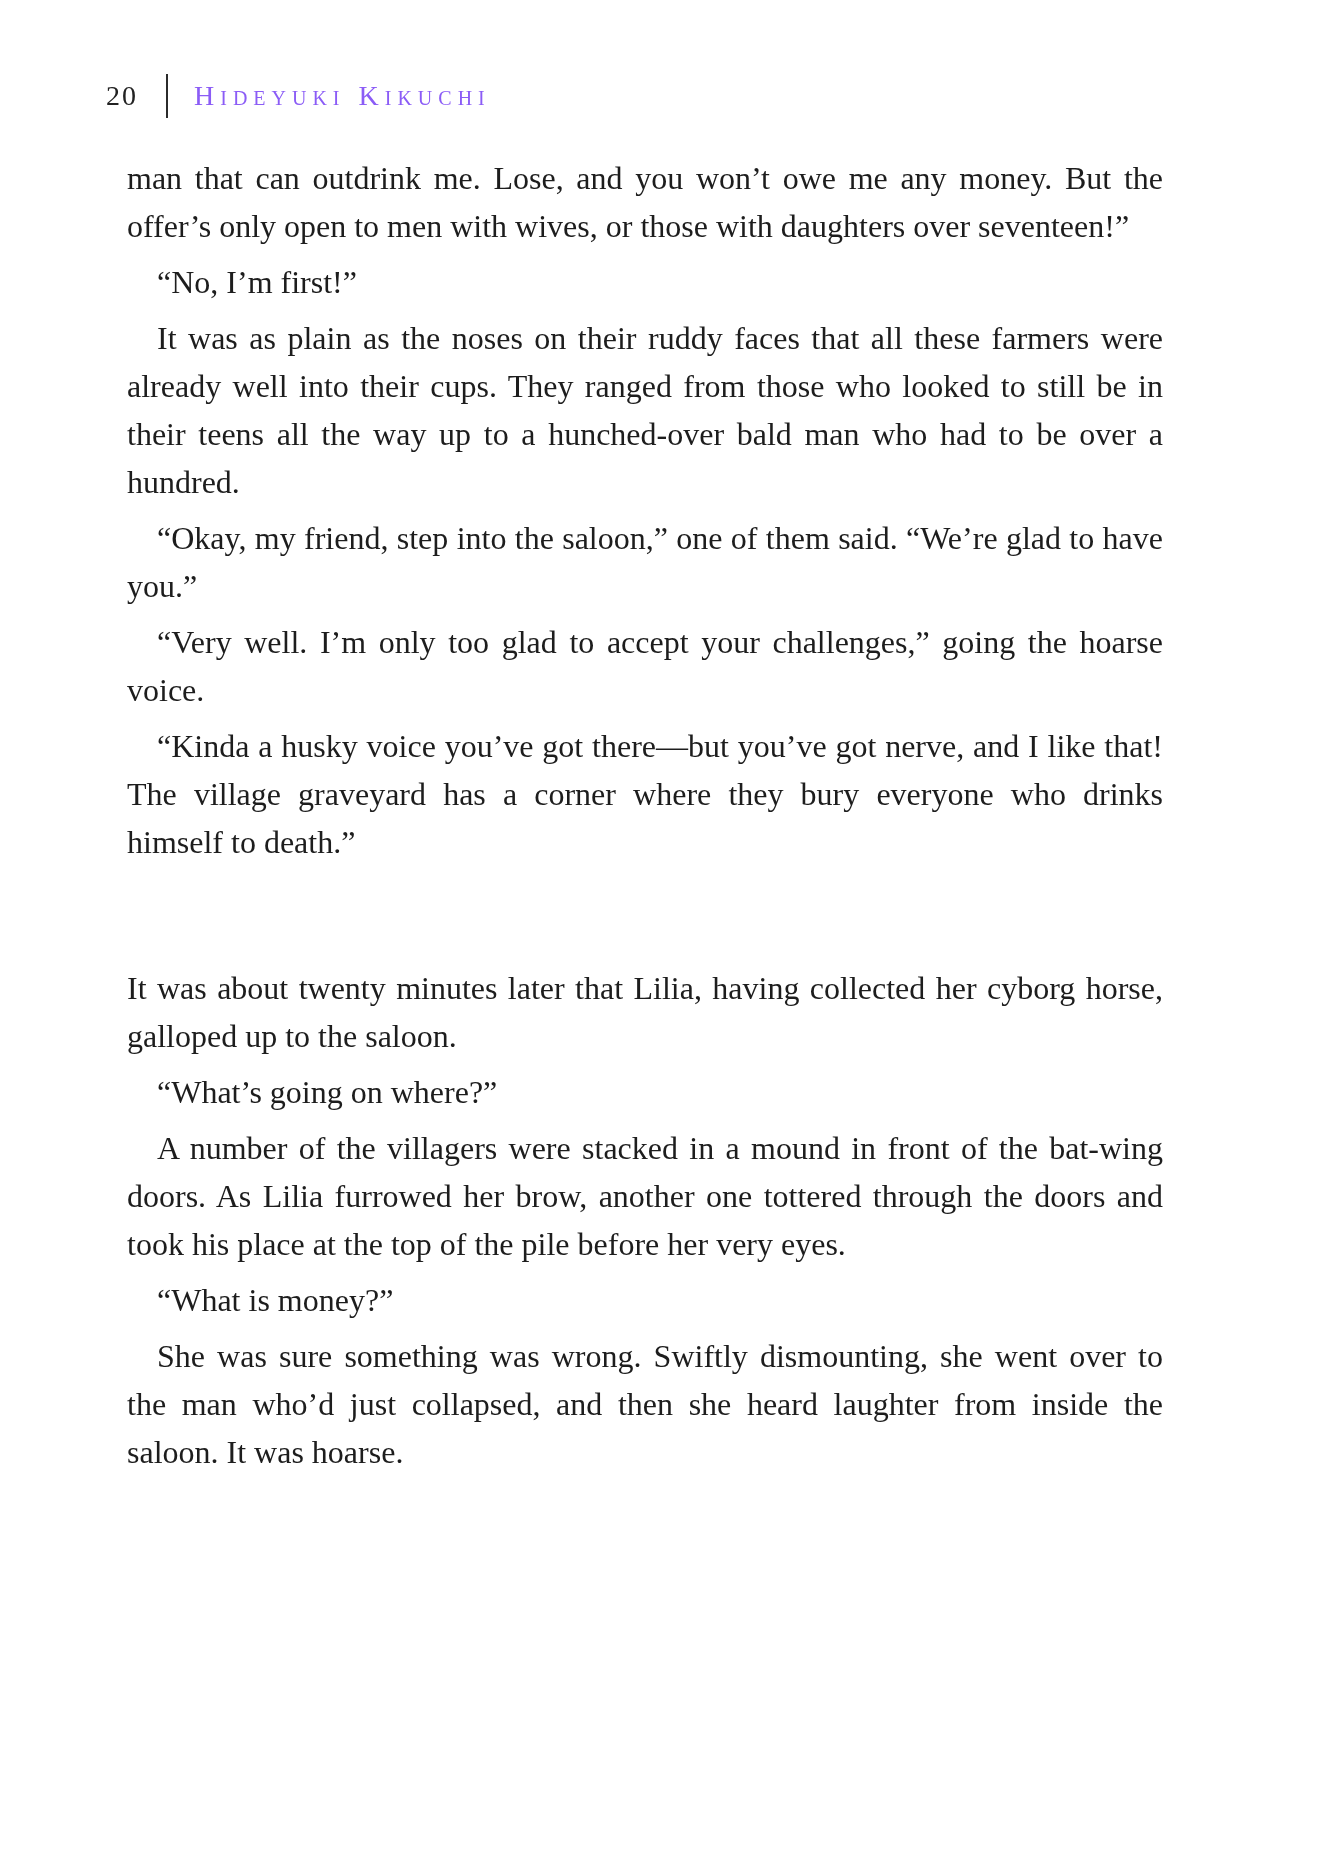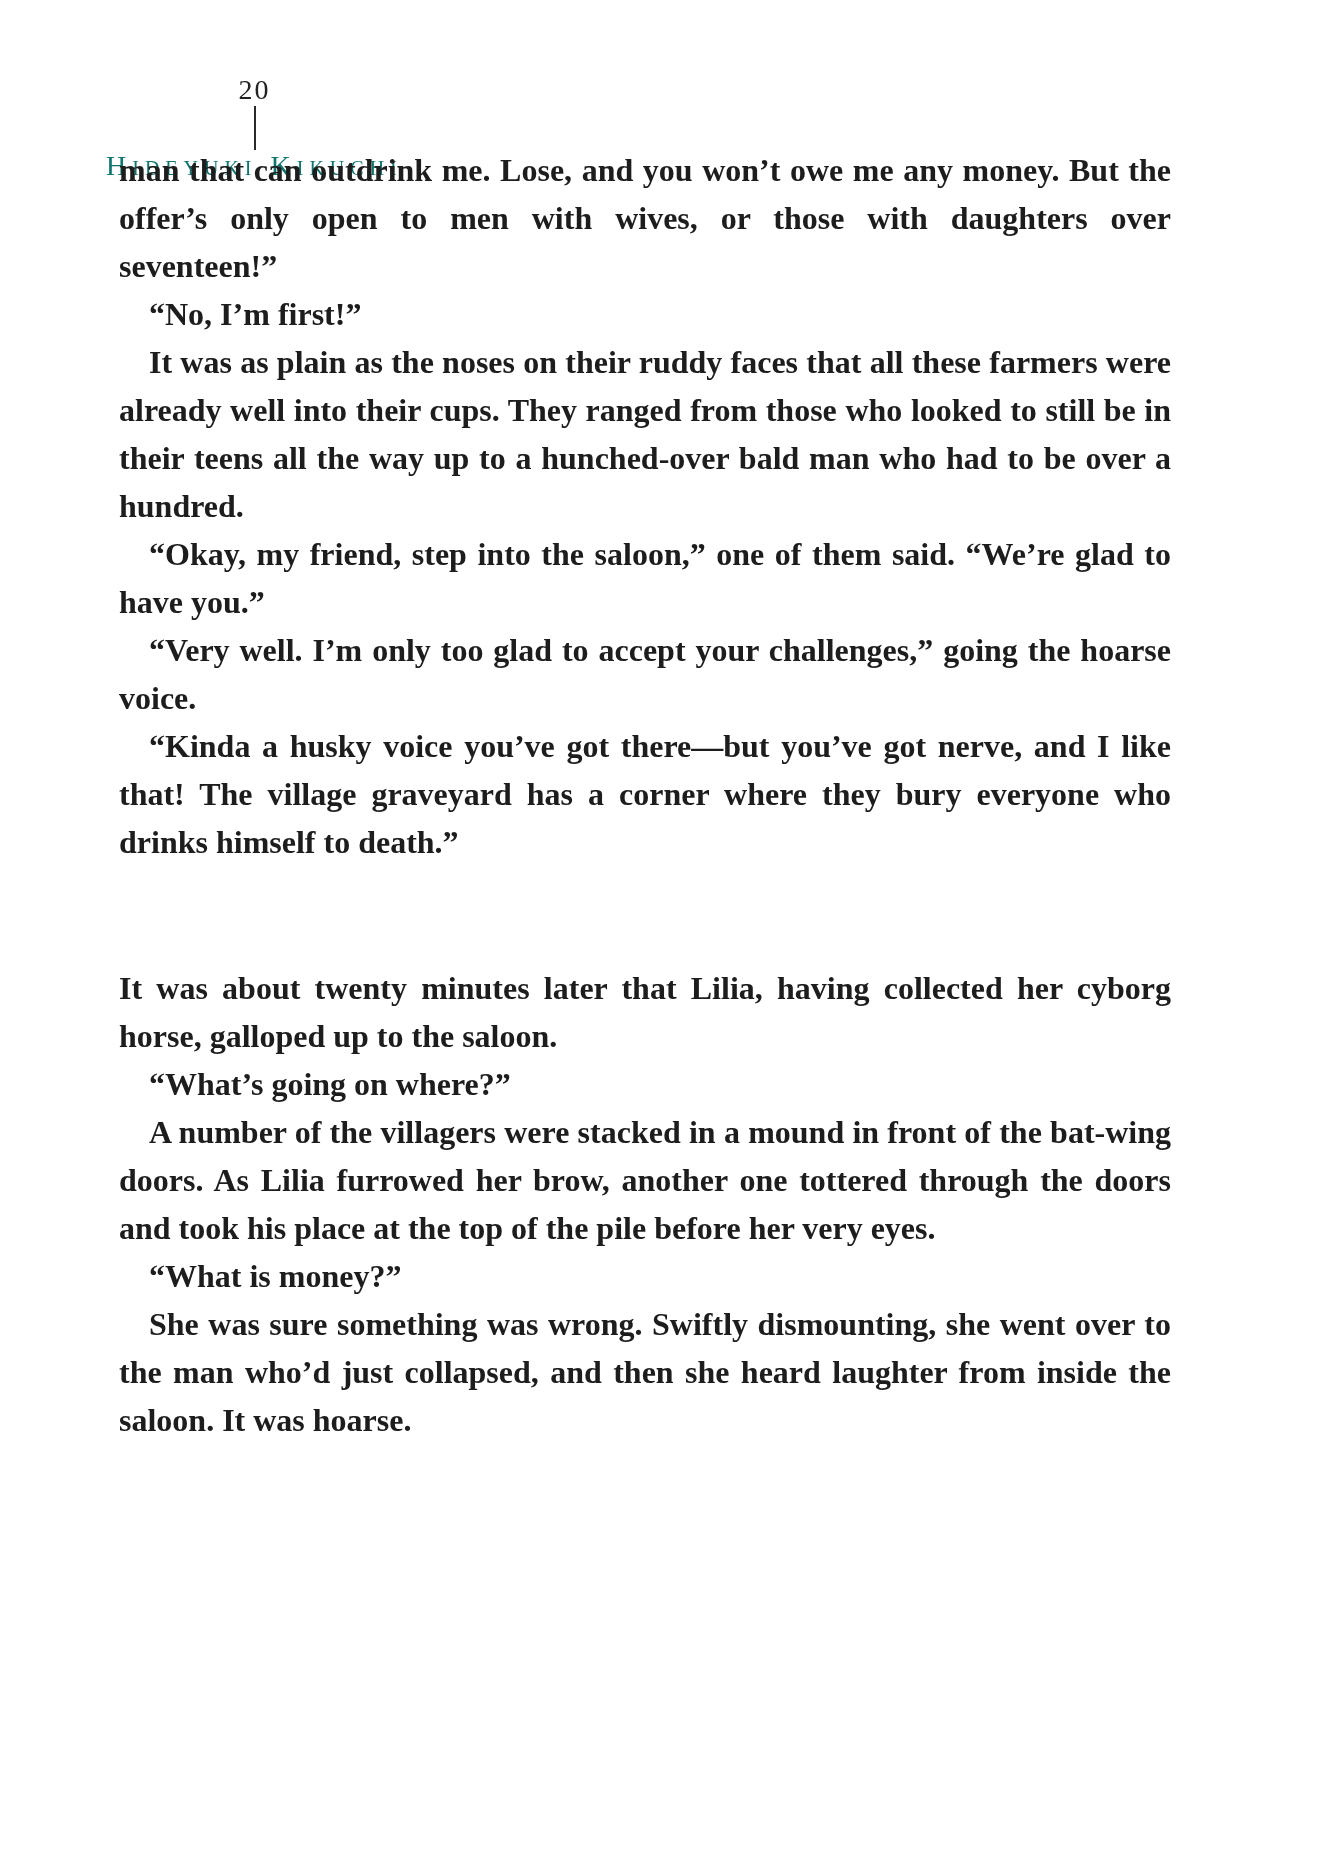--- a/index.html
+++ b/index.html
@@ -12,51 +12,50 @@
     font-family: "Liberation Serif", "DejaVu Serif", serif;
     overflow: hidden;
     margin: 0 auto;
   }
   .page-header {
     position: absolute;
     top: 74px;
     left: 106px;
     display: flex;
     align-items: center;
-    flex-direction: column;
   }
   .page-number {
     font-size: 28px;
     letter-spacing: 2px;
     color: #222222;
   }
   .header-divider {
     width: 2px;
     height: 44px;
     background: #2b2b2b;
     margin: 0 26px 0 28px;
   }
   .running-title {
     font-size: 28px;
     font-variant: small-caps;
     letter-spacing: 6px;
-    color: #0f766e;
+    color: #8b5cf6;
     white-space: nowrap;
   }
   .page-body {
     position: absolute;
     top: 146px;
     left: 119px;
     width: 1052px;
     font-size: 32px;
     line-height: 48px;
     text-align: justify;
     color: #1d1d1d;
   }
-  .page-body p { margin: 0; padding: 0; font-weight: bold; }
+  .page-body p { margin: 8px; padding: 0; }
   .page-body p.indent { text-indent: 30px; }
   .page-body p.section-break { margin-top: 98px; }
 </style>
 </head>
 <body>
 
 <div class="page">
 
   <header class="page-header">
     <span class="page-number">20</span>

